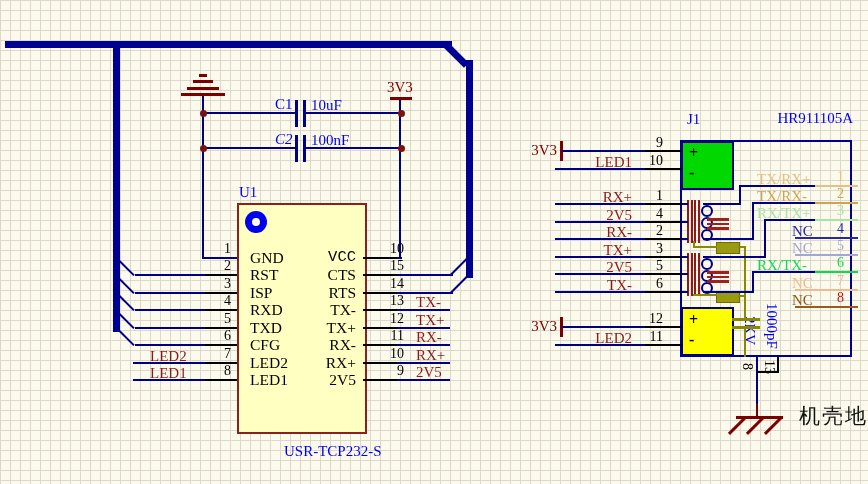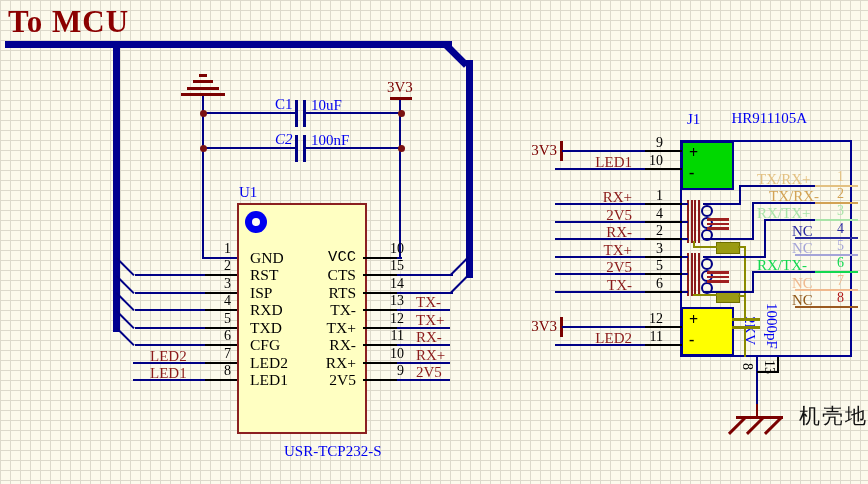--- a/index.html
+++ b/index.html
@@ -30,41 +30,40 @@
   .dot{position:absolute;width:7px;height:7px;border-radius:50%;background:#7A1212;}
   .donut{position:absolute;width:22px;height:22px;border-radius:50%;background:#0000F0;}
   .donut i{position:absolute;left:7px;top:7px;width:8px;height:8px;border-radius:50%;background:#FFFEF4;}
   .coil{position:absolute;width:8px;height:8px;border:2px solid #000085;border-radius:50%;background:transparent;}
 </style>
 </head>
 <body>
 
 <div id="sheet">
 
-  <div class="txt title" style="left:8px;top:6px;">To MCU</div>
 
   <div class="chipbody" style="left:237px;top:203px;width:126px;height:227px;"></div>
   <div class="donut" style="left:245px;top:211px;">
       <i></i>
     </div>
   <div class="txt desig" style="left:239px;top:185px;">U1</div>
   <div class="txt desig" style="left:239px;top:444px;margin-left:45px;">USR-TCP232-S</div>
 
   <div class="txt desig" style="left:275px;top:97px;">C1</div>
   <div class="txt desig" style="left:311px;top:98px;">10uF</div>
   <div class="txt desig" style="left:275px;top:132px;font-style:italic;">C2</div>
   <div class="txt desig" style="left:311px;top:133px;">100nF</div>
 
   <div class="txt pwr" style="left:387px;top:80px;">3V3</div>
   <div class="txt pwr ra" style="left:530px;top:143px;width:27px;">3V3</div>
   <div class="txt pwr ra" style="left:530px;top:319px;width:27px;">3V3</div>
 
   <div class="j1box" style="left:680px;top:140px;width:168px;height:213px;"></div>
   <div class="txt desig" style="left:687px;top:112px;">J1</div>
-  <div class="txt desig ra" style="left:727px;top:111px;width:80px;">HR911105A</div>
+  <div class="txt desig ra" style="left:773px;top:111px;width:80px;">HR911105A</div>
 
   <div class="ledrect" style="left:681px;top:141px;width:49px;height:45px;background:#00D800;"></div>
   <div class="txt ledsign" style="left:689px;top:145px;">+</div>
   <div class="txt ledsign" style="left:689px;top:165px;">-</div>
 
   <div class="ledrect" style="left:681px;top:307px;width:49px;height:45px;background:#FFFF00;"></div>
   <div class="txt ledsign" style="left:689px;top:312px;">+</div>
   <div class="txt ledsign" style="left:689px;top:332px;">-</div>
 
   <div class="txt desig rot90" style="left:757px;top:316px;">2KV</div>
@@ -279,21 +278,21 @@
       <div class="txt pinnum ra" style="left: 633px; top: 259px; width: 30px;">5</div>
       <div class="txt net ra" style="left: 552px; top: 260px; width: 80px;">2V5</div>
       <div class="txt pinnum ra" style="left: 633px; top: 277px; width: 30px;">6</div>
       <div class="txt net ra" style="left: 552px; top: 278px; width: 80px;">TX-</div>
       <div class="txt pinnum ra" style="left: 633px; top: 312px; width: 30px;">12</div>
       <div class="txt pinnum ra" style="left: 633px; top: 330px; width: 30px;">11</div>
       <div class="txt net ra" style="left: 552px; top: 331px; width: 80px;">LED2</div>
       <div class="txt pinnum ra" style="left: 814px; top: 170px; width: 30px; color: rgb(227, 193, 130);">1</div>
       <div class="txt net" style="left: 757px; top: 172px; color: rgb(227, 193, 130);">TX/RX+</div>
       <div class="txt pinnum ra" style="left: 814px; top: 187px; width: 30px; color: rgb(210, 162, 84);">2</div>
-      <div class="txt net" style="left: 757px; top: 189px; color: rgb(210, 162, 84); margin-left: 12px;">TX/RX-</div>
+      <div class="txt net" style="left: 757px; top: 189px; color: rgb(210, 162, 84);">TX/RX-</div>
       <div class="txt pinnum ra" style="left: 814px; top: 204px; width: 30px; color: rgb(168, 228, 168);">3</div>
       <div class="txt net" style="left: 757px; top: 206px; color: rgb(168, 228, 168);">RX/TX+</div>
       <div class="txt pinnum ra" style="left: 814px; top: 222px; width: 30px; color: rgb(40, 40, 160);">4</div>
       <div class="txt net" style="left: 792px; top: 224px; color: rgb(40, 40, 160);">NC</div>
       <div class="txt pinnum ra" style="left: 814px; top: 239px; width: 30px; color: rgb(164, 164, 216);">5</div>
       <div class="txt net" style="left: 792px; top: 241px; color: rgb(164, 164, 216);">NC</div>
       <div class="txt pinnum ra" style="left: 814px; top: 256px; width: 30px; color: rgb(18, 216, 80);">6</div>
       <div class="txt net" style="left: 757px; top: 258px; color: rgb(18, 216, 80);">RX/TX-</div>
       <div class="txt pinnum ra" style="left: 814px; top: 274px; width: 30px; color: rgb(240, 185, 142);">7</div>
       <div class="txt net" style="left: 792px; top: 276px; color: rgb(240, 185, 142);">NC</div>

